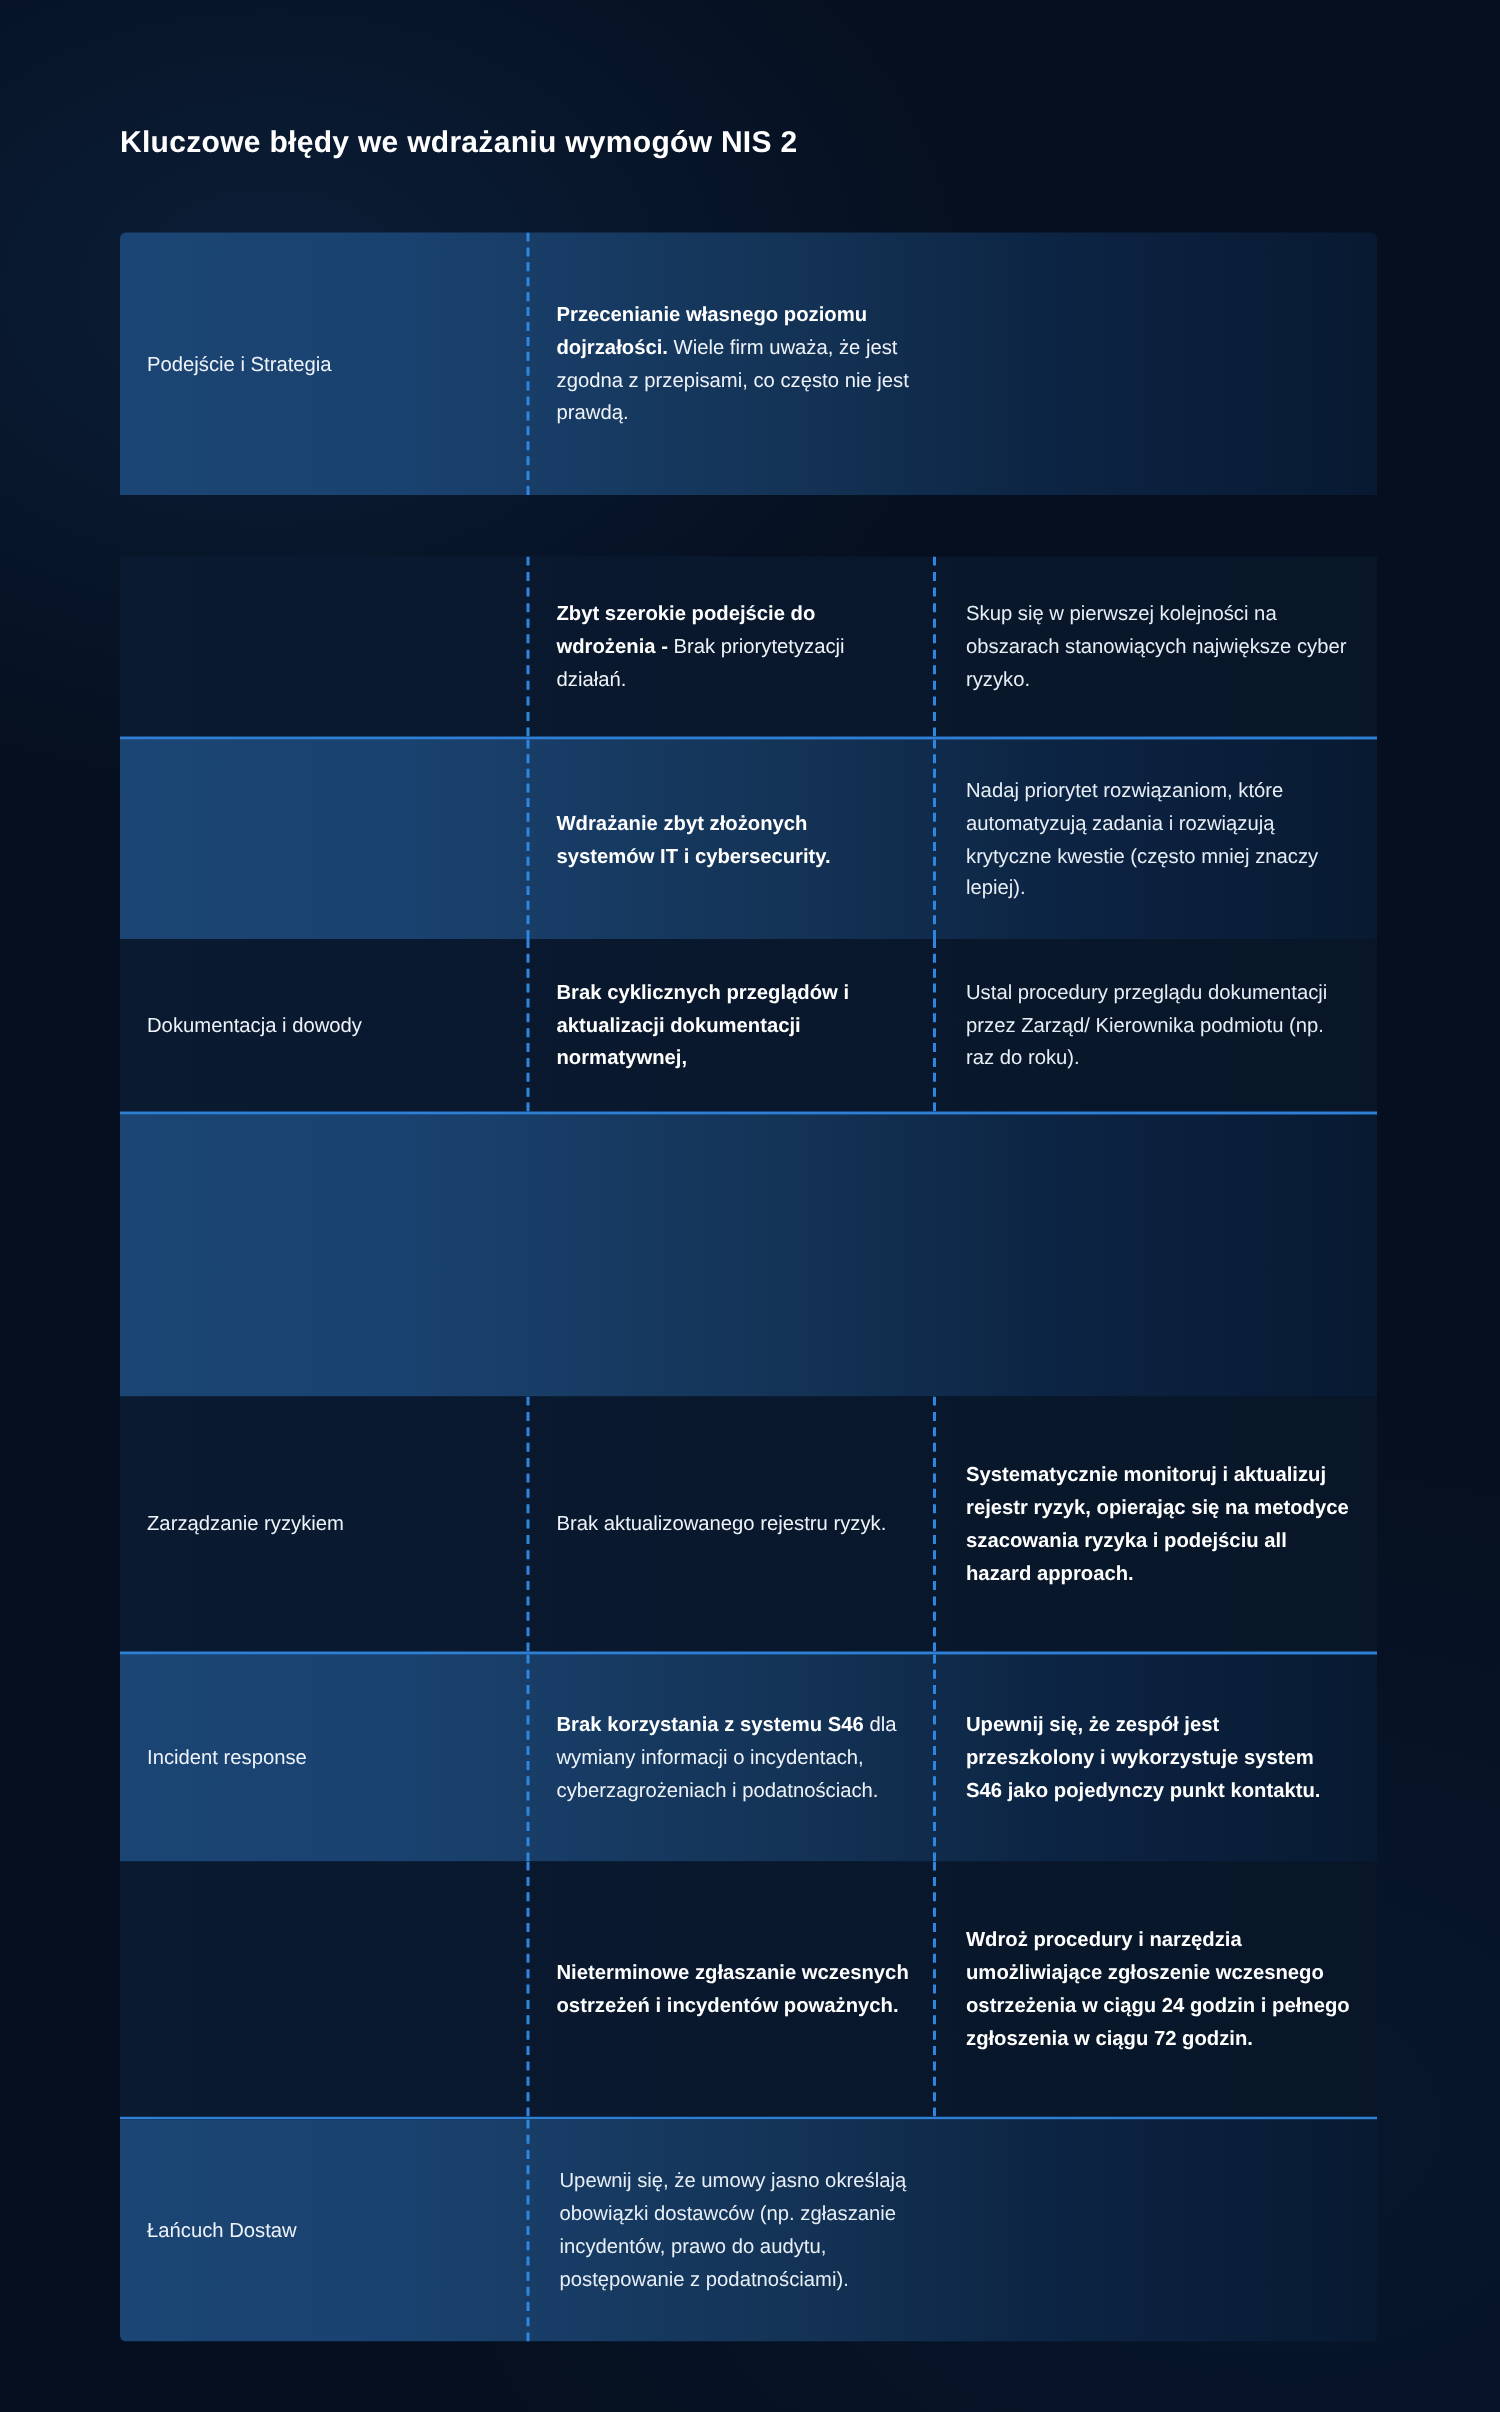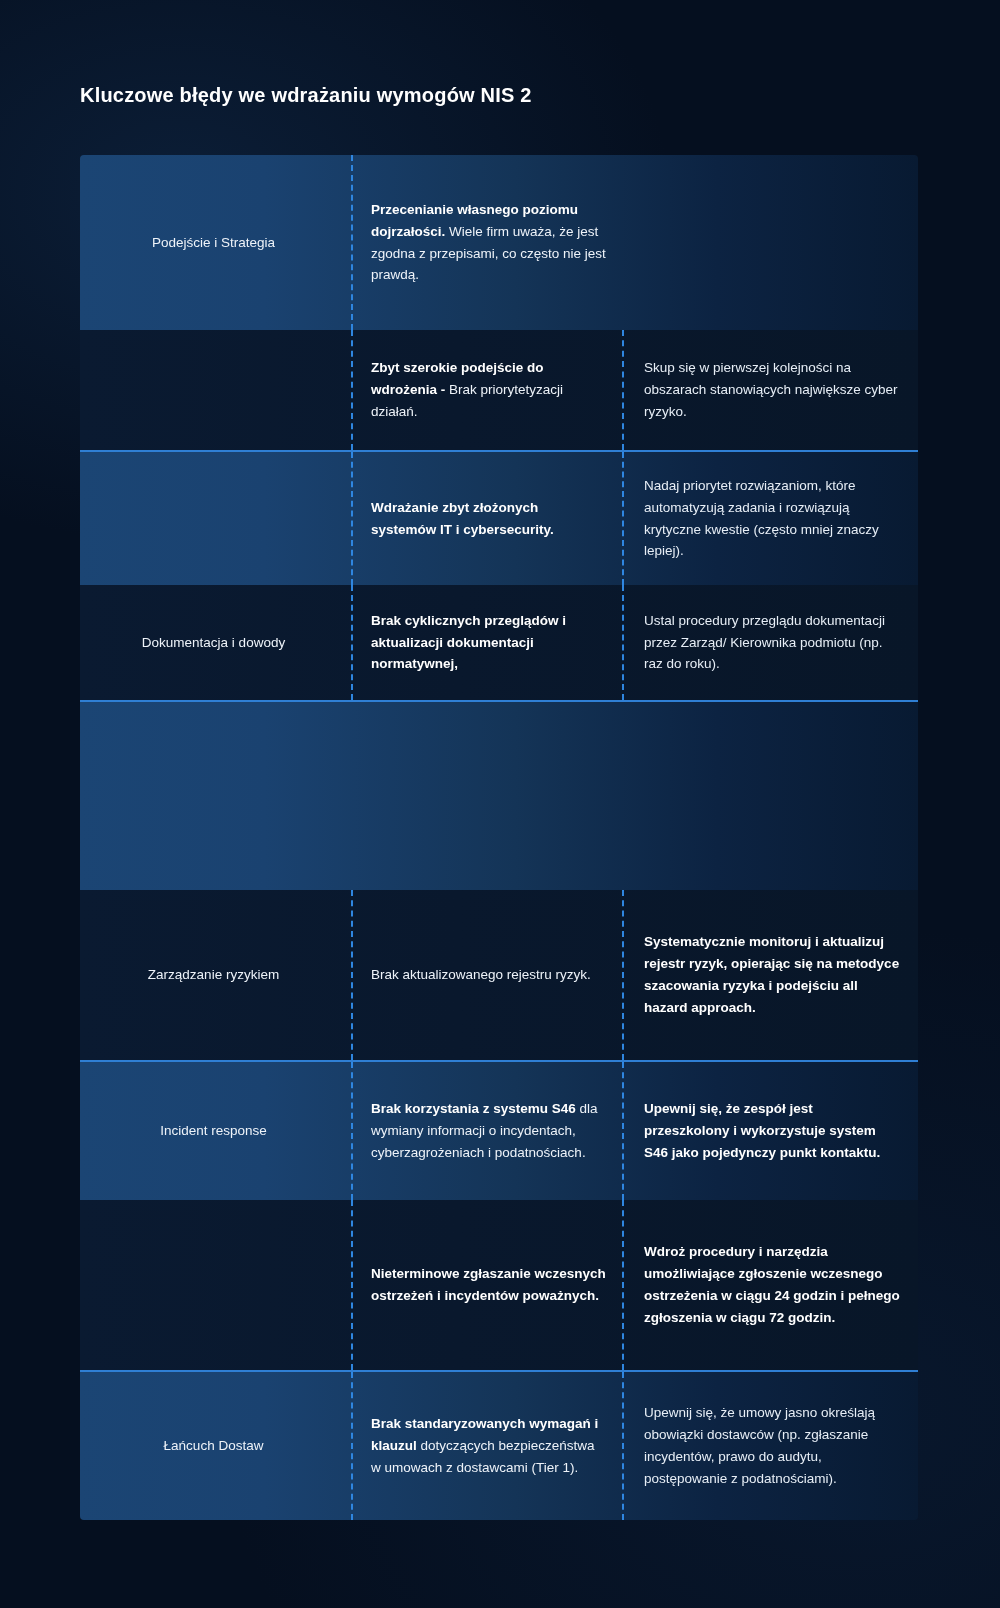--- a/index.html
+++ b/index.html
@@ -70,21 +70,20 @@
     justify-content: center;
   }
 
   .cell-area {
     width: 271px;
     flex: 0 0 271px;
     font-size: 13.5px;
     line-height: 1.45;
     color: #eef3f9;
     padding-left: 18px;
-    text-align: center;
   }
   .cell-area.bold { font-weight: normal; }
 
   .cell-issue {
     width: 271px;
     flex: 0 0 271px;
     font-size: 13.5px;
     line-height: 1.62;
     color: #eef3f9;
     padding-left: 20px;
@@ -123,21 +122,21 @@
 
 <div id="page-title">Kluczowe błędy we wdrażaniu wymogów NIS 2</div>
 
 <div id="matrix">
     <div class="row light first" style="min-height: 175px;">
       <div class="cell cell-area">Podejście i Strategia</div>
       <div class="cell cell-issue">
         <div><b>Przecenianie własnego poziomu dojrzałości.</b><span> Wiele firm uważa, że jest zgodna z przepisami, co często nie jest prawdą.</span></div>
       </div>
     </div>
-    <div class="row dark" style="min-height: 120px;">
+    <div class="row dark" style="min-height: 120px; margin-top: 41px;">
       <div class="cell cell-area empty"></div>
       <div class="cell cell-issue">
         <div><b>Zbyt szerokie podejście do wdrożenia -</b><span> Brak priorytetyzacji działań.</span></div>
       </div>
       <div class="cell cell-fix">
         <div><span>Skup się w pierwszej kolejności na obszarach stanowiących największe cyber ryzyko.</span></div>
       </div>
     </div>
     <div class="row light" style="min-height: 135px;">
       <div class="cell cell-area empty"></div>
@@ -182,20 +181,17 @@
       <div class="cell cell-area empty"></div>
       <div class="cell cell-issue">
         <div><b>Nieterminowe zgłaszanie wczesnych ostrzeżeń i incydentów poważnych.</b></div>
       </div>
       <div class="cell cell-fix">
         <div><span class="fix-bold">Wdroż procedury i narzędzia umożliwiające zgłoszenie wczesnego ostrzeżenia w ciągu 24 godzin i pełnego zgłoszenia w ciągu 72 godzin.</span></div>
       </div>
     </div>
     <div class="row light last" style="min-height: 150px;">
       <div class="cell cell-area bold">Łańcuch Dostaw</div>
-      <div class="cell cell-issue">
-        <div><b>Brak standaryzowanych wymagań i klauzul</b><span> dotyczących bezpieczeństwa w umowach z dostawcami (Tier 1).</span></div>
-      </div>
       <div class="cell cell-fix">
         <div><span>Upewnij się, że umowy jasno określają obowiązki dostawców (np. zgłaszanie incydentów, prawo do audytu, postępowanie z podatnościami).</span></div>
       </div>
     </div>
   </div>
 
 </body></html>

